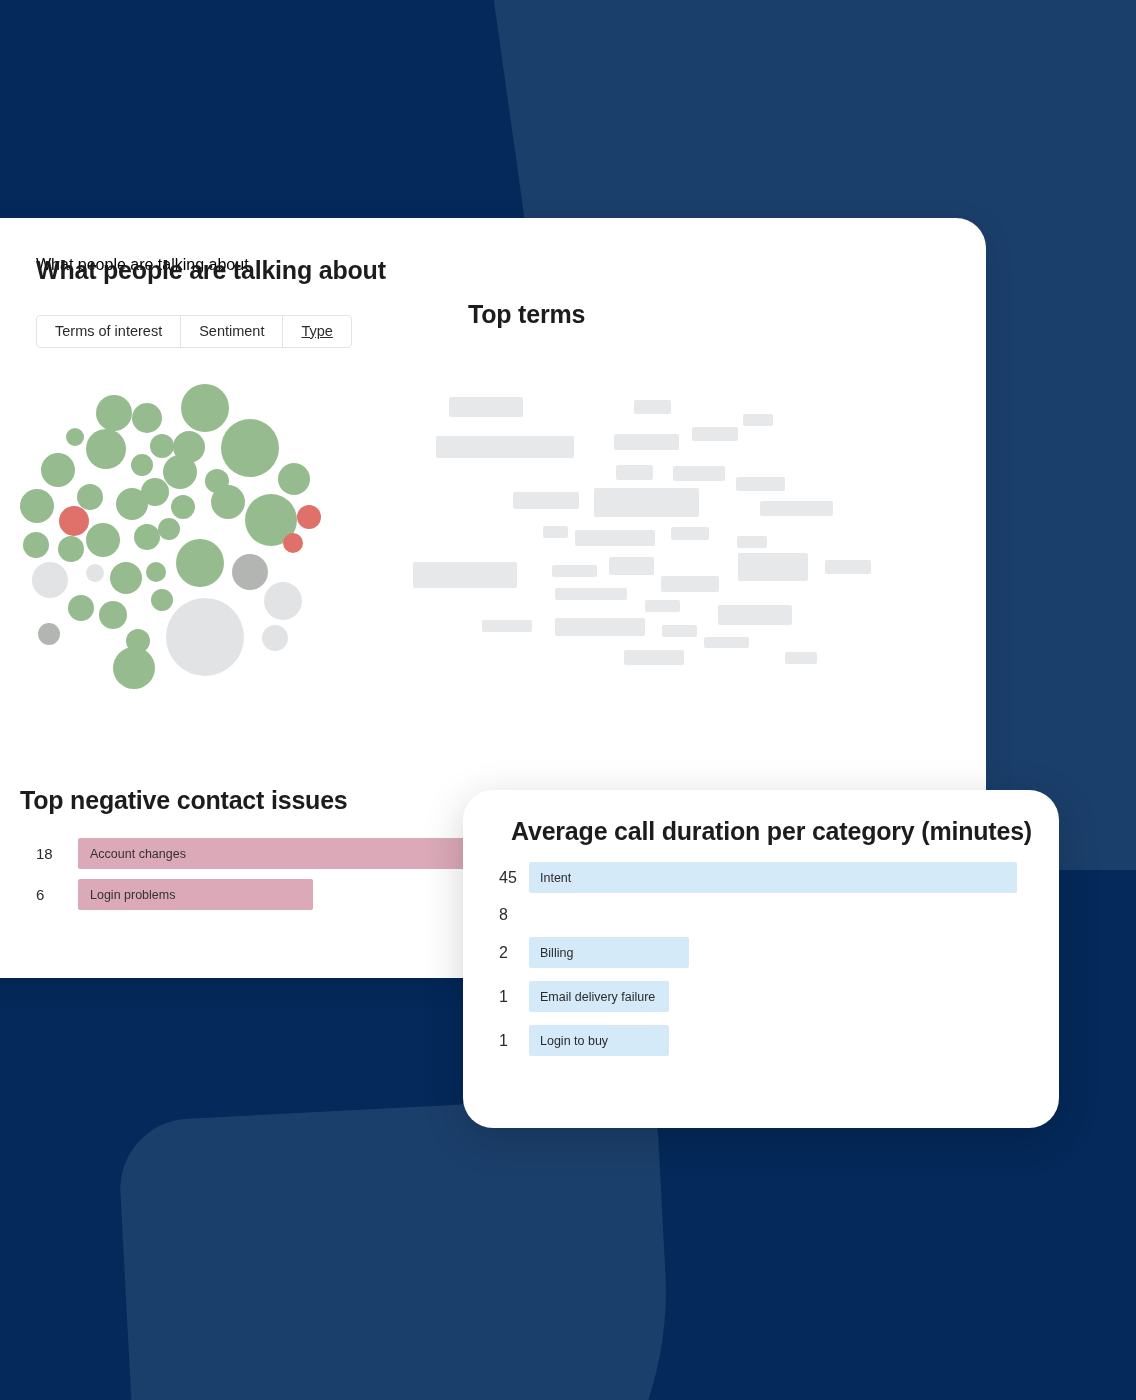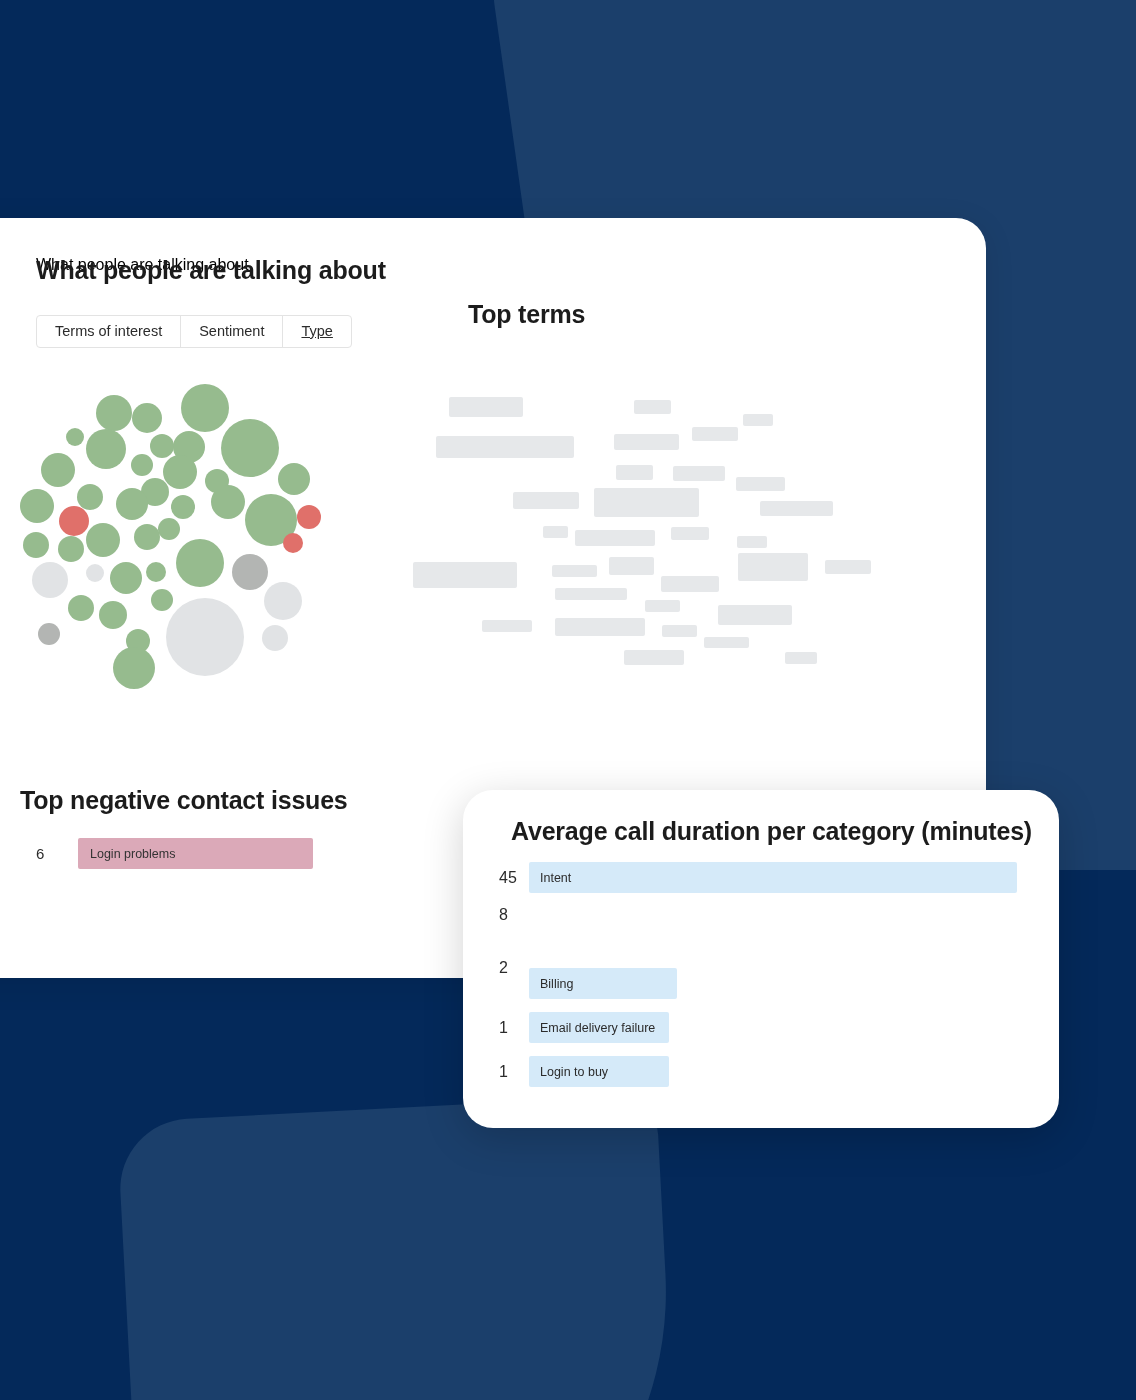--- a/index.html
+++ b/index.html
@@ -188,20 +188,26 @@
         <div class="skel" style="left: 662px; top: 407px; width: 35px; height: 12px; background: rgb(230, 232, 234);"></div>
         <div class="skel" style="left: 704px; top: 419px; width: 45px; height: 11px; background: rgb(230, 232, 234);"></div>
         <div class="skel" style="left: 624px; top: 432px; width: 60px; height: 15px; background: rgb(230, 232, 234);"></div>
         <div class="skel" style="left: 785px; top: 434px; width: 32px; height: 12px; background: rgb(230, 232, 234);"></div>
       </div>
 
     <div class="panel-title" style="position:absolute;left:20px;top:568px;">Top negative contact issues</div>
 
     <div id="neg-list" style="position:absolute;left:36px;top:620px;width:520px;">
         <div class="neg-row">
+          <div class="neg-val">18</div>
+          <div class="neg-bar" style="width: 420px; background: rgb(219, 169, 184);">
+            <span class="neg-label">Account changes</span>
+          </div>
+        </div>
+        <div class="neg-row">
           <div class="neg-val">6</div>
           <div class="neg-bar" style="width: 235px; background: rgb(219, 169, 184);">
             <span class="neg-label">Login problems</span>
           </div>
         </div>
       </div>
 
   </div>
 </div>
 
@@ -212,21 +218,21 @@
         <div class="dur-val">45</div>
         <div class="dur-bar" style="width: 488px; background: rgb(213, 234, 249);">
           <span class="dur-label">Intent</span>
         </div>
       </div>
       <div class="dur-row">
         <div class="dur-val">8</div>
       </div>
       <div class="dur-row">
         <div class="dur-val">2</div>
-        <div class="dur-bar" style="width: 148px; background: rgb(213, 234, 249); margin-top: 31px;">
+        <div class="dur-bar" style="width: 160px; background: rgb(213, 234, 249);">
           <span class="dur-label">Billing</span>
         </div>
       </div>
       <div class="dur-row">
         <div class="dur-val">1</div>
         <div class="dur-bar" style="width: 140px; background: rgb(213, 234, 249);">
           <span class="dur-label">Email delivery failure</span>
         </div>
       </div>
       <div class="dur-row">

